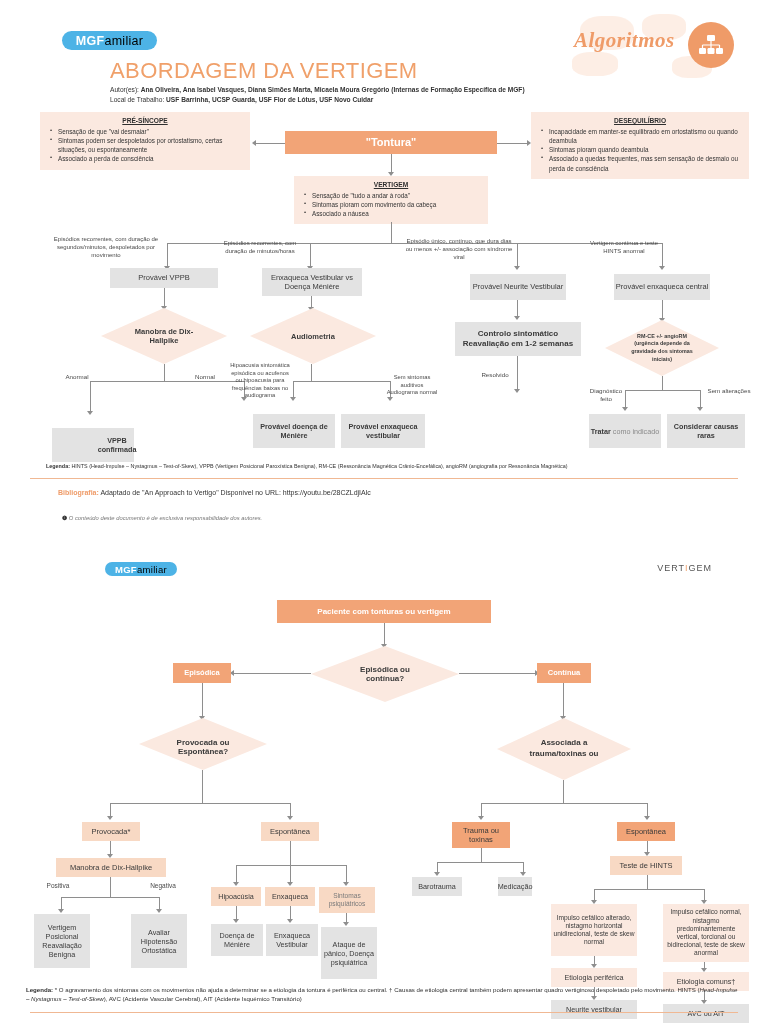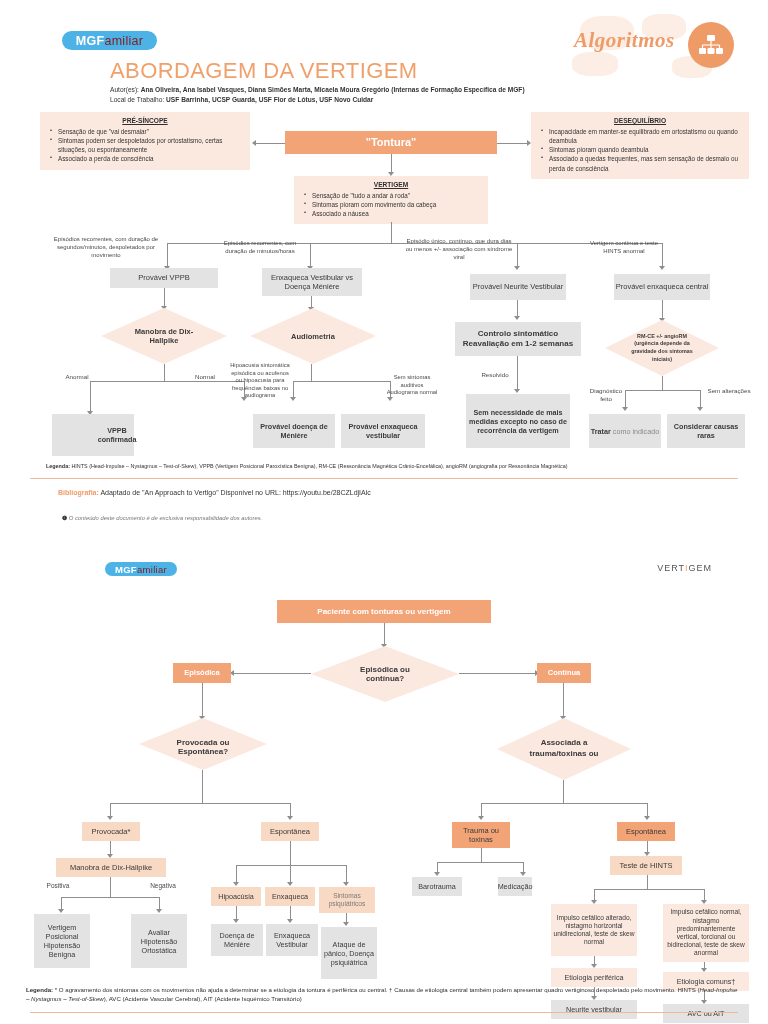--- a/index.html
+++ b/index.html
@@ -21,21 +21,21 @@
     background: #4db3e6;
     border-radius: 20px;
     color: #fff;
     font-weight: bold;
     letter-spacing: .3px;
     display: flex; align-items: center; justify-content: center;
   }
   #logo1 { left: 62px; top: 31px; width: 95px; height: 19px; font-size: 12.5px; }
   #logo2 { left: 105px; top: 562px; width: 72px; height: 14px; font-size: 9.5px; }
   .logo-mgf { color:#ffffff; font-weight:900; }
-  .logo-fam { color:#7f1d1d; font-weight:400; }
+  .logo-fam { color:#000000; font-weight:400; }
 
   .alg-wrap { position:absolute; right: 26px; top: 14px; width: 170px; height: 62px; }
   .alg-blob { position:absolute; border-radius: 40%; background:#fbe0cf; opacity:.55; }
   .alg-b1 { left: 8px; top: 2px; width: 54px; height: 34px; }
   .alg-b2 { left: 70px; top: 0px; width: 44px; height: 26px; }
   .alg-b3 { left: 0px; top: 38px; width: 46px; height: 24px; }
   .alg-b4 { left: 100px; top: 42px; width: 40px; height: 22px; }
   .alg-word {
     position:absolute; left: 2px; top: 14px;
     font-family: "Liberation Serif", serif;
@@ -224,38 +224,37 @@
 
   <div class="ln-v" style="left:164px; top:364px; height:17px;"></div>
   <div class="ln-h" style="left:90px; top:381px; width:154px;"></div>
   <div class="ln-v" style="left:90px; top:381px; height:31px;"></div>
   <div class="ln-v" style="left:244px; top:381px; height:17px;"></div>
   <div class="arr-d" style="left:87px; top:411px;"></div>
   <div class="arr-d" style="left:241px; top:397px;"></div>
   <div class="label" style="left:58px; top:373px; width:38px; font-size:6.2px;">Anormal</div>
   <div class="label" style="left:185px; top:373px; width:40px; font-size:6.2px;">Normal</div>
 
-  <div class="node grey txt" style="left:52px; top:414px; width:82px; height:42px; font-size:7.2px; font-weight:700;padding-left:48px;">VPPB confirmada</div>
+  <div class="node grey txt" style="left:52px; top:428px; width:82px; height:34px; font-size:7.2px; font-weight:700;padding-left:48px;">VPPB confirmada</div>
 
   <div class="ln-v" style="left:311px; top:364px; height:17px;"></div>
   <div class="ln-h" style="left:293px; top:381px; width:97px;"></div>
   <div class="ln-v" style="left:293px; top:381px; height:17px;"></div>
   <div class="ln-v" style="left:390px; top:381px; height:17px;"></div>
   <div class="arr-d" style="left:290px; top:397px;"></div>
   <div class="arr-d" style="left:387px; top:397px;"></div>
   <div class="label" style="left:229px; top:362px; width:62px; font-size:5.8px;">Hipoacusia sintomática episódica ou acufenos ou hipoacusia para frequências baixas no audiograma</div>
   <div class="label" style="left:385px; top:374px; width:54px; font-size:5.8px;">Sem sintomas auditivos Audiograma normal</div>
 
   <div class="node grey txt" style="left:253px; top:414px; width:82px; height:34px; font-size:7.2px; font-weight:700;">Provável doença de Ménière</div>
   <div class="node grey txt" style="left:341px; top:414px; width:84px; height:34px; font-size:7.2px; font-weight:700;">Provável enxaqueca vestibular</div>
 
   <div class="ln-v" style="left:517px; top:356px; height:34px;"></div>
   <div class="arr-d" style="left:514px; top:389px;"></div>
   <div class="label" style="left:475px; top:371px; width:40px; font-size:6.2px;">Resolvido</div>
-  <div class="node grey txt" style="left:466px; top:394px; width:104px; height:54px; font-size:7.2px; font-weight:700; padding:3px;">Sem necessidade de mais medidas excepto no caso de recorrência da vertigem</div>
 
   <div class="ln-v" style="left:662px; top:376px; height:14px;"></div>
   <div class="ln-h" style="left:625px; top:390px; width:75px;"></div>
   <div class="ln-v" style="left:625px; top:390px; height:18px;"></div>
   <div class="ln-v" style="left:700px; top:390px; height:18px;"></div>
   <div class="arr-d" style="left:622px; top:407px;"></div>
   <div class="arr-d" style="left:697px; top:407px;"></div>
   <div class="label" style="left:586px; top:387px; width:40px; font-size:6.2px;">Diagnóstico feito</div>
   <div class="label" style="left:707px; top:387px; width:44px; font-size:6.2px;">Sem alterações</div>
 
@@ -332,21 +331,21 @@
 
   <div class="ln-v" style="left:110px; top:332px; height:20px;"></div>
   <div class="ln-h" style="left:61px; top:352px; width:98px;"></div>
   <div class="ln-v" style="left:61px; top:352px; height:13px;"></div>
   <div class="ln-v" style="left:159px; top:352px; height:13px;"></div>
   <div class="arr-d" style="left:58px; top:364px;"></div>
   <div class="arr-d" style="left:156px; top:364px;"></div>
   <div class="label" style="left:36px; top:337px; width:44px; font-size:6.5px;">Positiva</div>
   <div class="label" style="left:140px; top:337px; width:46px; font-size:6.5px;">Negativa</div>
 
-  <div class="node grey txt" style="left:34px; top:369px; width:56px; height:54px; font-size:7.2px;">Vertigem Posicional Hipotensão Benigna</div>
+  <div class="node grey txt" style="left:34px; top:369px; width:56px; height:54px; font-size:7.2px;">Vertigem Posicional Reavaliação Benigna</div>
   <div class="node grey txt" style="left:131px; top:369px; width:56px; height:54px; font-size:7.2px;">Avaliar Hipotensão Ortostática</div>
 
   <div class="ln-v" style="left:290px; top:296px; height:24px;"></div>
   <div class="ln-h" style="left:236px; top:320px; width:110px;"></div>
   <div class="ln-v" style="left:236px; top:320px; height:18px;"></div>
   <div class="ln-v" style="left:290px; top:320px; height:18px;"></div>
   <div class="ln-v" style="left:346px; top:320px; height:18px;"></div>
   <div class="arr-d" style="left:233px; top:337px;"></div>
   <div class="arr-d" style="left:287px; top:337px;"></div>
   <div class="arr-d" style="left:343px; top:337px;"></div>

